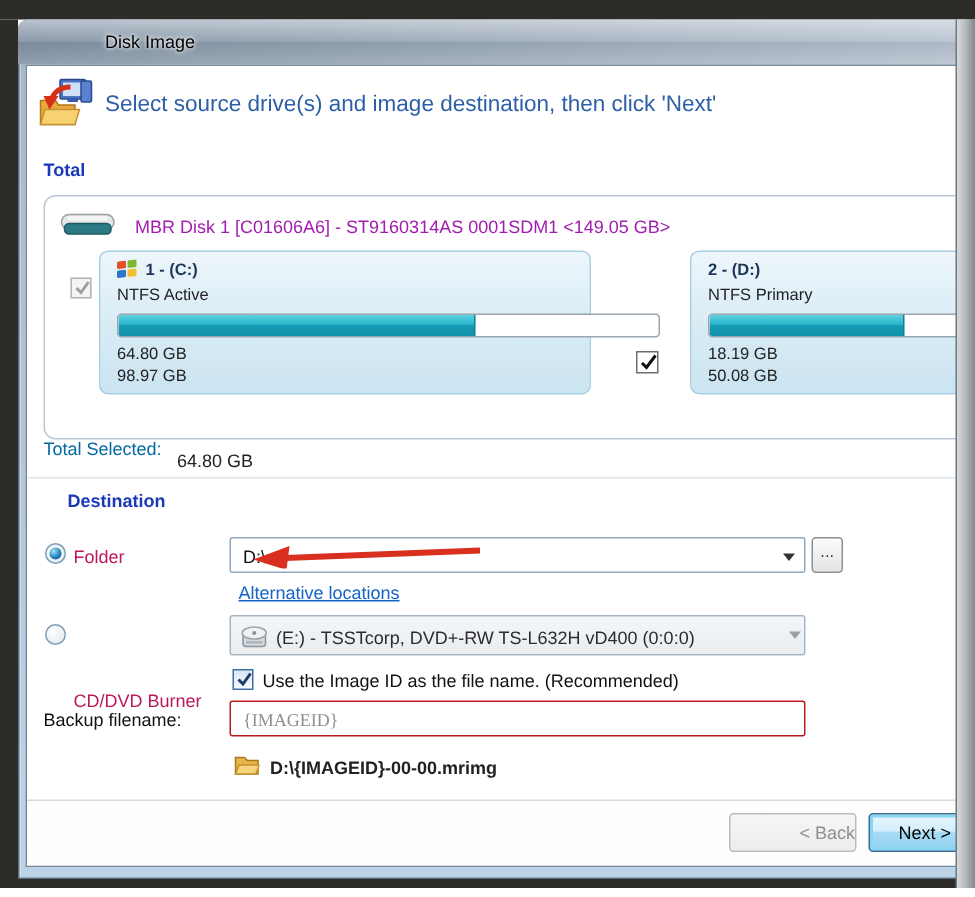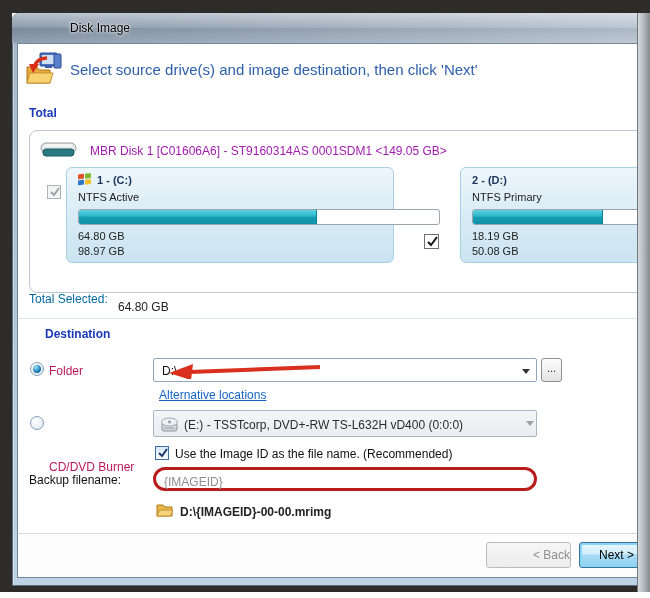--- a/index.html
+++ b/index.html
@@ -110,21 +110,21 @@
             background:linear-gradient(to bottom,#f4f6f8,#e9edf0); border:1px solid #a8b6c4; border-radius:2px; }
   .bcombo .bicon { position:absolute; left:6px; top:4px; width:19px; height:18px; }
   .bcombo .val { position:absolute; left:30px; top:7px; color:#2c2c2c; white-space:nowrap; }
   .bcombo .tri { border-top-color:#9aa0a6; }
   
   .imgid-cb { left:137px; top:402px; }
   .imgid-label { position:absolute; left:157px; top:403px; color:#111; }
   
   .fn-label { position:absolute; left:11px; top:429px; color:#111; }
   .fn-input { position:absolute; left:135px; top:423px; width:384px; height:24px;
-              background:#fff; border:3px solid #b91c1c; border-radius:12px; }
+              background:#fff; border:1px solid #b91c1c; border-radius:2px;font-family:Liberation Serif, serif; }
   .fn-input span { position:absolute; left:8px; top:5px; color:#8f8f8f; }
   
   .out-icon { position:absolute; left:138px; top:458px; width:17px; height:16px; }
   .out-path { position:absolute; left:162px; top:461px; color:#222;font-weight:bold; }
   
   .btn { position:absolute; top:498px; height:26px; border-radius:3px; text-align:center;
          font-size:12px; line-height:24px; }
   .btn.back { left:468px; width:85px; color:#8e8e8e;
          background:linear-gradient(to bottom,#f6f6f6,#ececec); border:1px solid #b8bcbf;text-align:right; }
   .btn.next { left:561px; width:75px; color:#000; border:1px solid #3a6d92;

